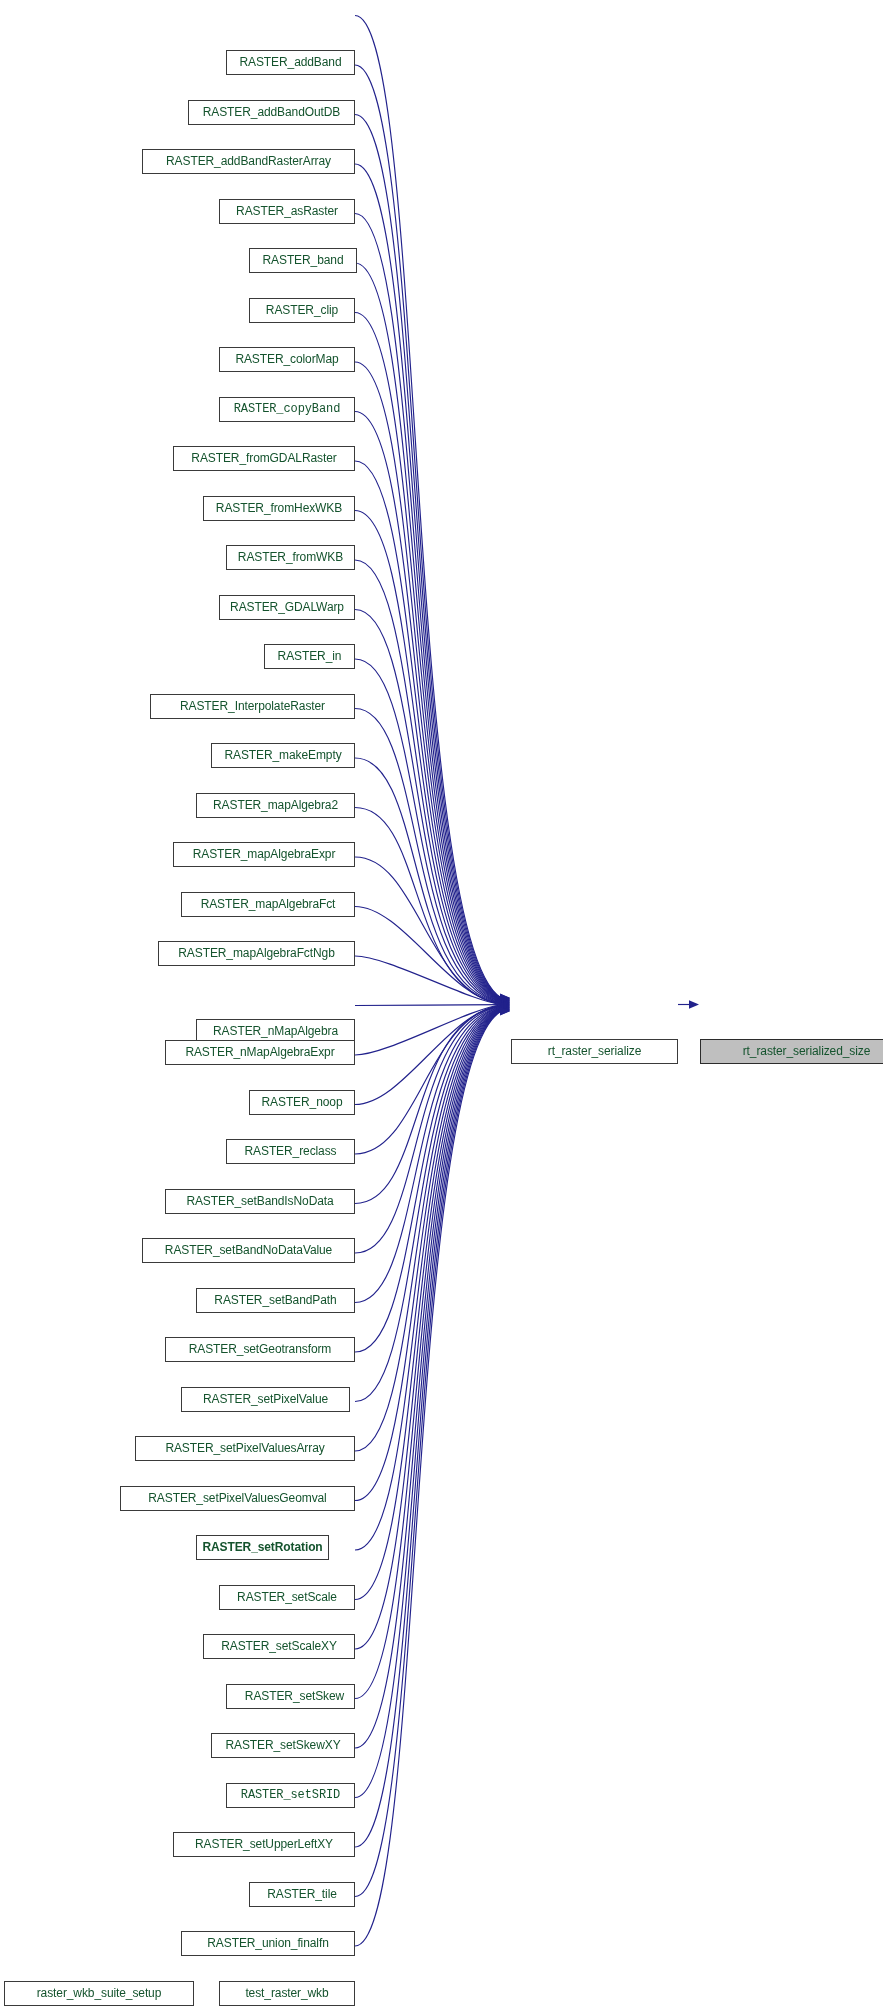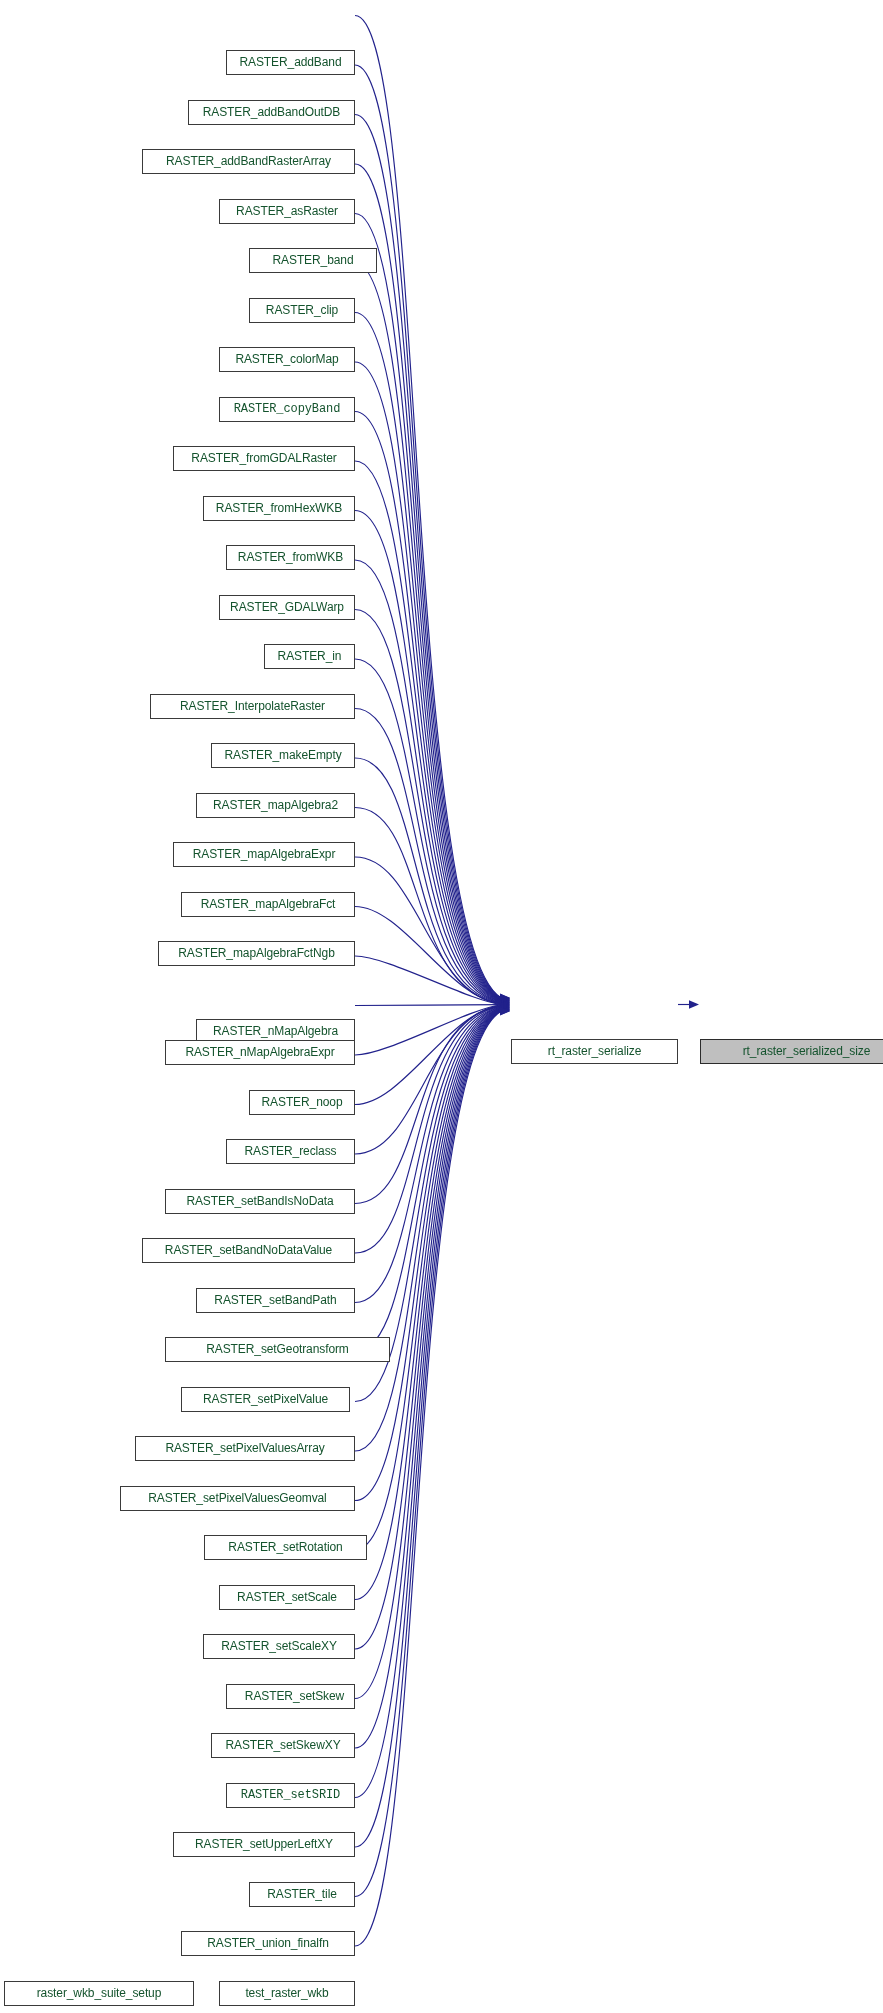--- a/index.html
+++ b/index.html
@@ -141,21 +141,21 @@
       <path d="M678,1004.5 L691,1004.5" fill="none" stroke="#22228c" stroke-width="1.15"></path>
       <polygon points="689,1000.3 699,1004.5 689,1008.7" fill="#22228c"></polygon>
       <path d="M194,1946 L209,1946" fill="none" stroke="#22228c" stroke-width="1.15"></path>
       <polygon points="208,1941.8 218,1946 208,1950.2" fill="#22228c"></polygon>
     </svg>
   <div id="node-layer">
       <div class="node" style="left: 226px; top: 3px; width: 129px;">RASTER_addBand</div>
       <div class="node" style="left: 188px; top: 52.5px; width: 167px;">RASTER_addBandOutDB</div>
       <div class="node" style="left: 142px; top: 102px; width: 213px;">RASTER_addBandRasterArray</div>
       <div class="node" style="left: 219px; top: 151.5px; width: 136px;">RASTER_asRaster</div>
-      <div class="node" style="left: 249px; top: 201px; width: 128px;">RASTER_band</div>
+      <div class="node" style="left: 249px; top: 201px; width: 108px;">RASTER_band</div>
       <div class="node" style="left: 249px; top: 250.5px; width: 106px;">RASTER_clip</div>
       <div class="node" style="left: 219px; top: 300px; width: 136px;">RASTER_colorMap</div>
       <div class="node" style="left: 219px; top: 349.5px; width: 136px; font-family: Liberation Mono, monospace;">RASTER_copyBand</div>
       <div class="node" style="left: 173px; top: 399px; width: 182px;">RASTER_fromGDALRaster</div>
       <div class="node" style="left: 203px; top: 448.5px; width: 152px;">RASTER_fromHexWKB</div>
       <div class="node" style="left: 226px; top: 498px; width: 129px;">RASTER_fromWKB</div>
       <div class="node" style="left: 219px; top: 547.5px; width: 136px;">RASTER_GDALWarp</div>
       <div class="node" style="left: 264px; top: 597px; width: 91px;">RASTER_in</div>
       <div class="node" style="left: 150px; top: 646.5px; width: 205px;">RASTER_InterpolateRaster</div>
       <div class="node" style="left: 211px; top: 696px; width: 144px;">RASTER_makeEmpty</div>
@@ -163,25 +163,25 @@
       <div class="node" style="left: 173px; top: 795px; width: 182px;">RASTER_mapAlgebraExpr</div>
       <div class="node" style="left: 181px; top: 844.5px; width: 174px;">RASTER_mapAlgebraFct</div>
       <div class="node" style="left: 158px; top: 894px; width: 197px;">RASTER_mapAlgebraFctNgb</div>
       <div class="node" style="left: 196px; top: 972px; width: 159px;">RASTER_nMapAlgebra</div>
       <div class="node" style="left: 165px; top: 993px; width: 190px;">RASTER_nMapAlgebraExpr</div>
       <div class="node" style="left: 249px; top: 1042.5px; width: 106px;">RASTER_noop</div>
       <div class="node" style="left: 226px; top: 1092px; width: 129px;">RASTER_reclass</div>
       <div class="node" style="left: 165px; top: 1141.5px; width: 190px;">RASTER_setBandIsNoData</div>
       <div class="node" style="left: 142px; top: 1191px; width: 213px;">RASTER_setBandNoDataValue</div>
       <div class="node" style="left: 196px; top: 1240.5px; width: 159px;">RASTER_setBandPath</div>
-      <div class="node" style="left: 165px; top: 1290px; width: 225px;">RASTER_setGeotransform</div>
+      <div class="node" style="left: 165px; top: 1290px; width: 190px;">RASTER_setGeotransform</div>
       <div class="node" style="left: 181px; top: 1339.5px; width: 169px;">RASTER_setPixelValue</div>
       <div class="node" style="left: 135px; top: 1389px; width: 220px;">RASTER_setPixelValuesArray</div>
       <div class="node" style="left: 120px; top: 1438.5px; width: 235px;">RASTER_setPixelValuesGeomval</div>
-      <div class="node" style="left: 204px; top: 1488px; width: 163px;">RASTER_setRotation</div>
+      <div class="node" style="left: 196px; top: 1488px; width: 133px; font-weight: bold;">RASTER_setRotation</div>
       <div class="node" style="left: 219px; top: 1537.5px; width: 136px;">RASTER_setScale</div>
       <div class="node" style="left: 203px; top: 1587px; width: 152px;">RASTER_setScaleXY</div>
       <div class="node" style="left: 226px; top: 1636.5px; width: 129px; padding-left: 8px;">RASTER_setSkew</div>
       <div class="node" style="left: 211px; top: 1686px; width: 144px;">RASTER_setSkewXY</div>
       <div class="node" style="left: 226px; top: 1735.5px; width: 129px; font-family: Liberation Mono, monospace;">RASTER_setSRID</div>
       <div class="node" style="left: 173px; top: 1785px; width: 182px;">RASTER_setUpperLeftXY</div>
       <div class="node" style="left: 249px; top: 1834.5px; width: 106px;">RASTER_tile</div>
       <div class="node" style="left: 181px; top: 1884px; width: 174px;">RASTER_union_finalfn</div>
       <div class="node" style="left: 219px; top: 1933.5px; width: 136px;">test_raster_wkb</div>
       <div class="node" style="left: 511px; top: 992px; width: 167px;">rt_raster_serialize</div>

